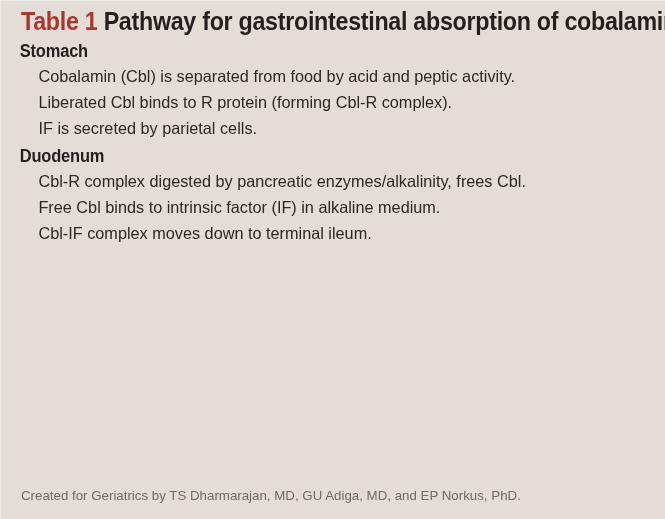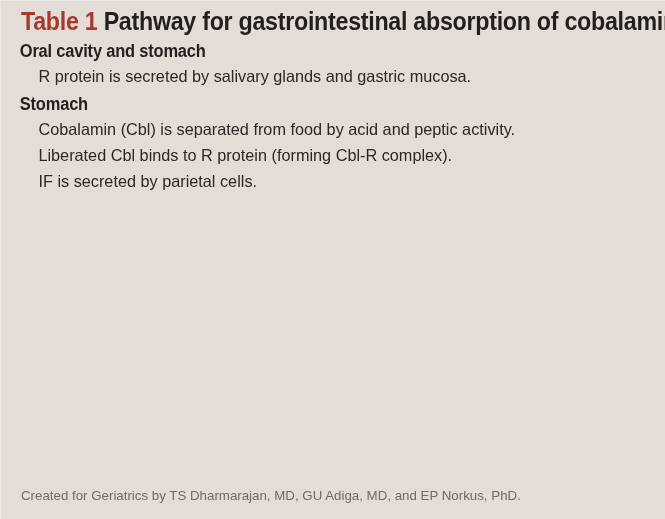--- a/index.html
+++ b/index.html
@@ -108,26 +108,28 @@
 
 <div id="table-card" style="background: rgb(228, 221, 215);">
 
   <div class="table-title">
     <span class="label-number" style="color: rgb(166, 56, 46);">Table 1</span>
     <span>Pathway for gastrointestinal absorption of cobalamin</span>
   </div>
 
   <div class="table-body">
       <div class="section">
-        <div class="section-heading">Oral cavity and stomach</div>
-        <div class="section-line">R protein is secreted by salivary glands and gastric mucosa.</div>
-      </div>
-      <div class="section">
         <div class="section-heading">Stomach</div>
         <div class="section-line">Cobalamin (Cbl) is separated from food by acid and peptic activity.</div>
         <div class="section-line">Liberated Cbl binds to R protein (forming Cbl-R complex).</div>
         <div class="section-line">IF is secreted by parietal cells.</div>
+      </div>
+      <div class="section">
+        <div class="section-heading">Duodenum</div>
+        <div class="section-line">Cbl-R complex digested by pancreatic enzymes/alkalinity, frees Cbl.</div>
+        <div class="section-line">Free Cbl binds to intrinsic factor (IF) in alkaline medium.</div>
+        <div class="section-line">Cbl-IF complex moves down to terminal ileum.</div>
       </div>
     </div>
 
   <div class="table-credit" style="color: rgb(110, 106, 102);">Created for Geriatrics by TS Dharmarajan, MD, GU Adiga, MD, and EP Norkus, PhD.</div>
 
 </div>
 
 </body></html>

